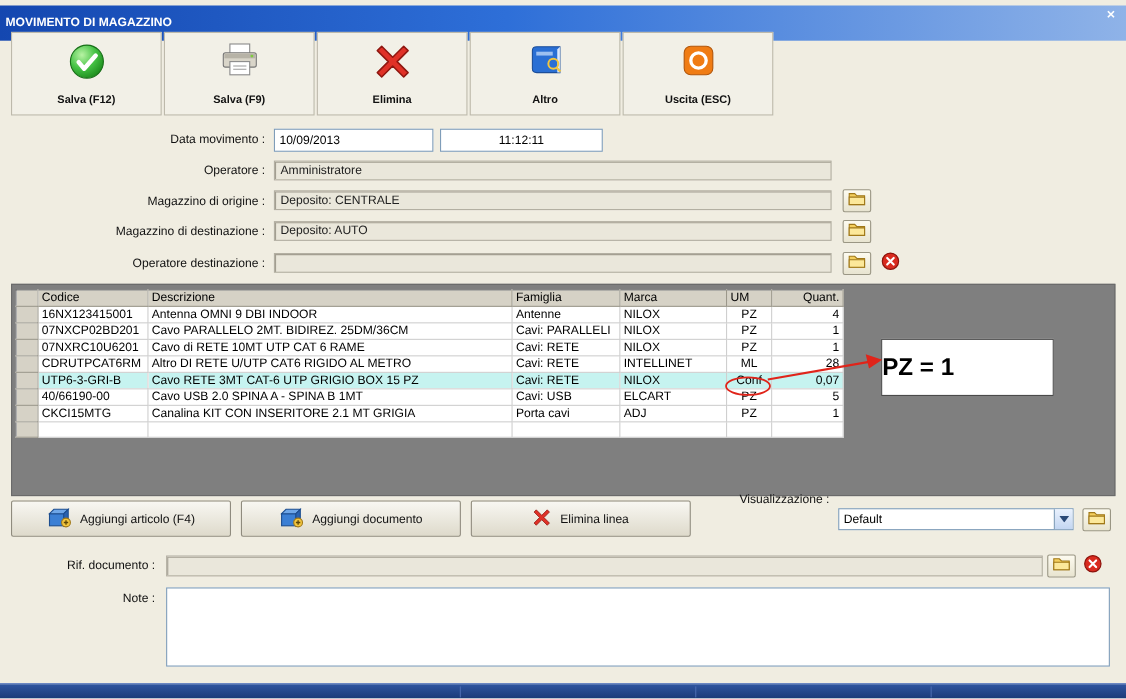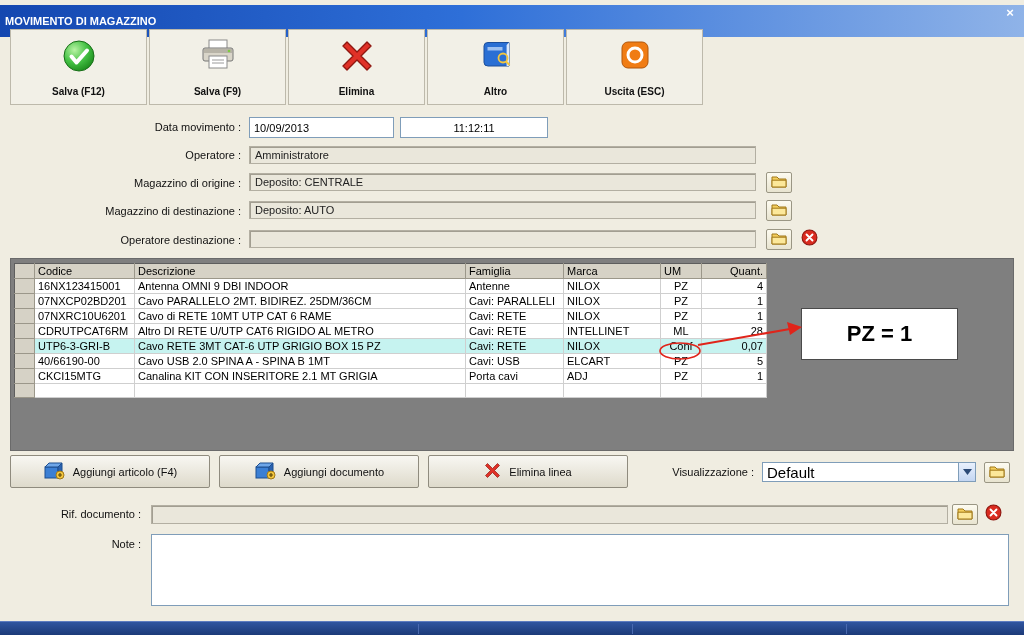--- a/index.html
+++ b/index.html
@@ -45,32 +45,32 @@
   .grid th.col-6 { text-align:right; }
   .grid td { border-right:1px solid #cfcfcf; border-bottom:1px solid #cfcfcf; background:#fff;
     font-size:11px; padding:1px 3px; height:14px; white-space:nowrap; overflow:hidden; }
   .grid td.gutter { background:#d6d2c6; border-right:1px solid #9b978a; border-bottom:1px solid #9b978a; }
   .grid td.col-5 { text-align:center; }
   .grid td.col-6 { text-align:right; }
   .grid tr.hl td { background:#c6f3f0; }
   .grid tr.hl td.gutter { background:#d6d2c6; }
 
   .annot-box { position:absolute; left:790px; top:49px; width:157px; height:52px; background:#fff;
-    border:1px solid #4a4a4a; display:flex; align-items:center; justify-content:center; z-index:6; }
+    border:1px solid #4a4a4a; display:flex; align-items:center; justify-content:flex-start; z-index:6; }
   .annot-text { font-size:22px; font-weight:bold; color:#000; }
   .annot-svg { position:absolute; left:0; top:0; width:1002px; height:191px; pointer-events:none; z-index:7; }
 
   
   .act-btn { position:absolute; top:455px; height:33px; width:200px; border:1px solid #8f8b7e; border-radius:2px;
     background:linear-gradient(#f8f7f2,#dedacb); display:flex; align-items:center; justify-content:center;
     gap:8px; font-size:11px; color:#111; cursor:pointer; }
 
   .combo { position:absolute; left:762px; top:462px; width:214px; height:20px; background:#fff;
     border:1px solid #7f9db9; display:flex; align-items:center; }
-  .combo-text { flex:1; font-size:15px; padding:0 4px; }
+  .combo-text { flex:1; font-size:11px; padding:0 4px; }
   .combo-btn { width:17px; height:18px; background:linear-gradient(#e9f1fd,#c3d6f2); border-left:1px solid #7f9db9;
     display:flex; align-items:center; justify-content:center; cursor:pointer; }
 
   textarea.note { position:absolute; left:151px; top:534px; width:858px; height:72px;
     border:1px solid #7f9db9; background:#fff; resize:none; font-family:"Liberation Sans",sans-serif; font-size:11px; padding:3px; }
 
   
   .statusbar { position:absolute; left:0; top:621px; width:1024px; height:14px;
     background:linear-gradient(#2f55a0,#1c3a78); border-top:1px solid #5d7cc0; }
   .statusbar .sep { position:absolute; top:2px; width:1px; height:10px; background:#4a6ab0; }
@@ -329,21 +329,21 @@
   </div>
   <div class="act-btn" style="left:428px;">
     <span>
       <svg width="17" height="17" viewBox="0 0 34 34">
           <path d="M7 3 L17 13 L27 3 L31 7 L21 17 L31 27 L27 31 L17 21 L7 31 L3 27 L13 17 L3 7 Z" fill="#e03127" stroke="#8f1710" stroke-width="1.4" stroke-linejoin="round"></path>
         </svg>
     </span>
     <span>Elimina linea</span>
   </div>
 
-  <div class="frm-label" style="left:513px; top:466px; width:245px;">Visualizzazione :</div>
+  <div class="frm-label" style="left:513px; top:448px; width:245px;">Visualizzazione :</div>
   <div class="combo">
     <span class="combo-text">Default</span>
     <span class="combo-btn">
       <svg width="9" height="6" viewBox="0 0 9 6">
           <polygon points="0,0 9,0 4.5,6" fill="#2b4a77"></polygon>
         </svg>
     </span>
   </div>
   <div class="sbtn" style="left:984px; top:462px;">
     <span>

